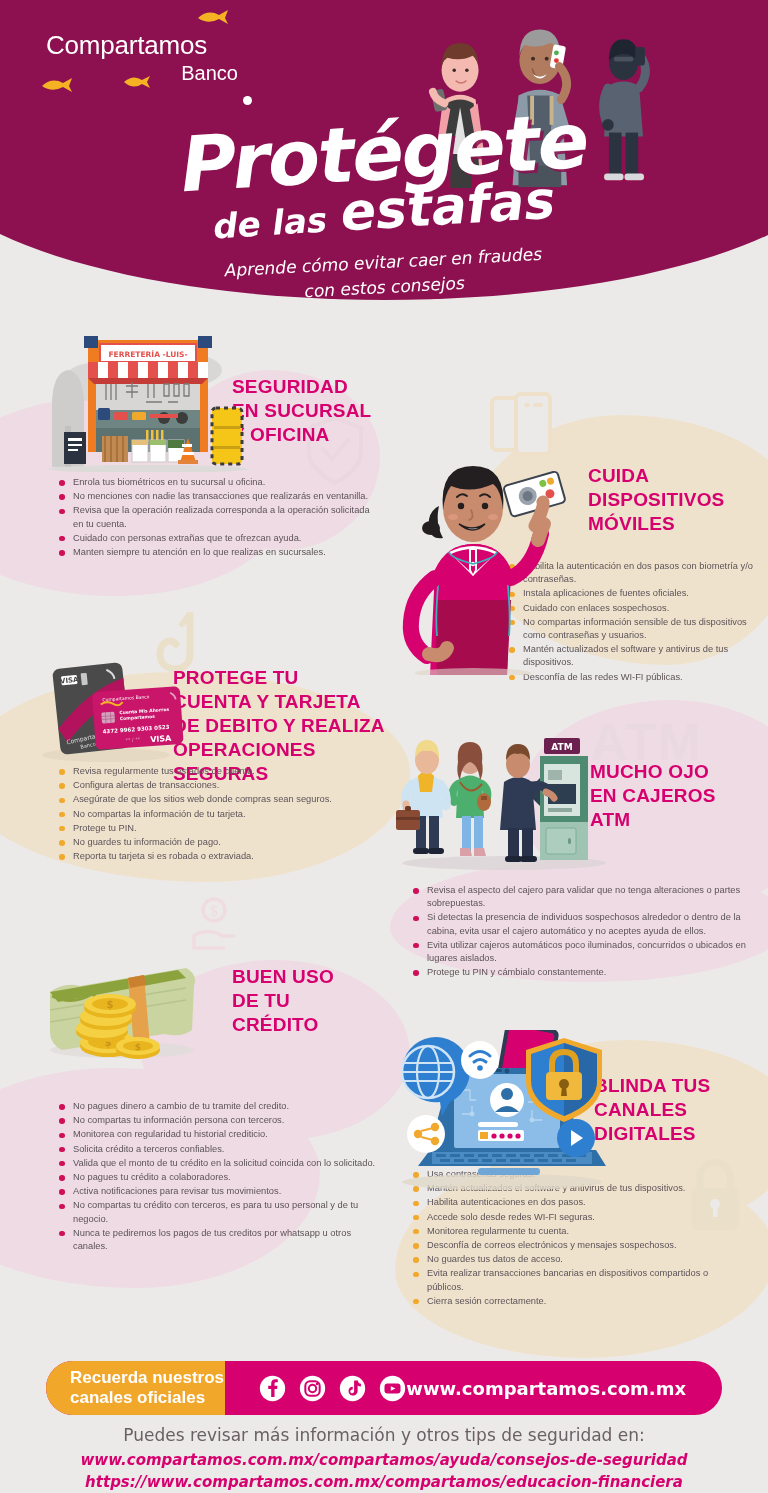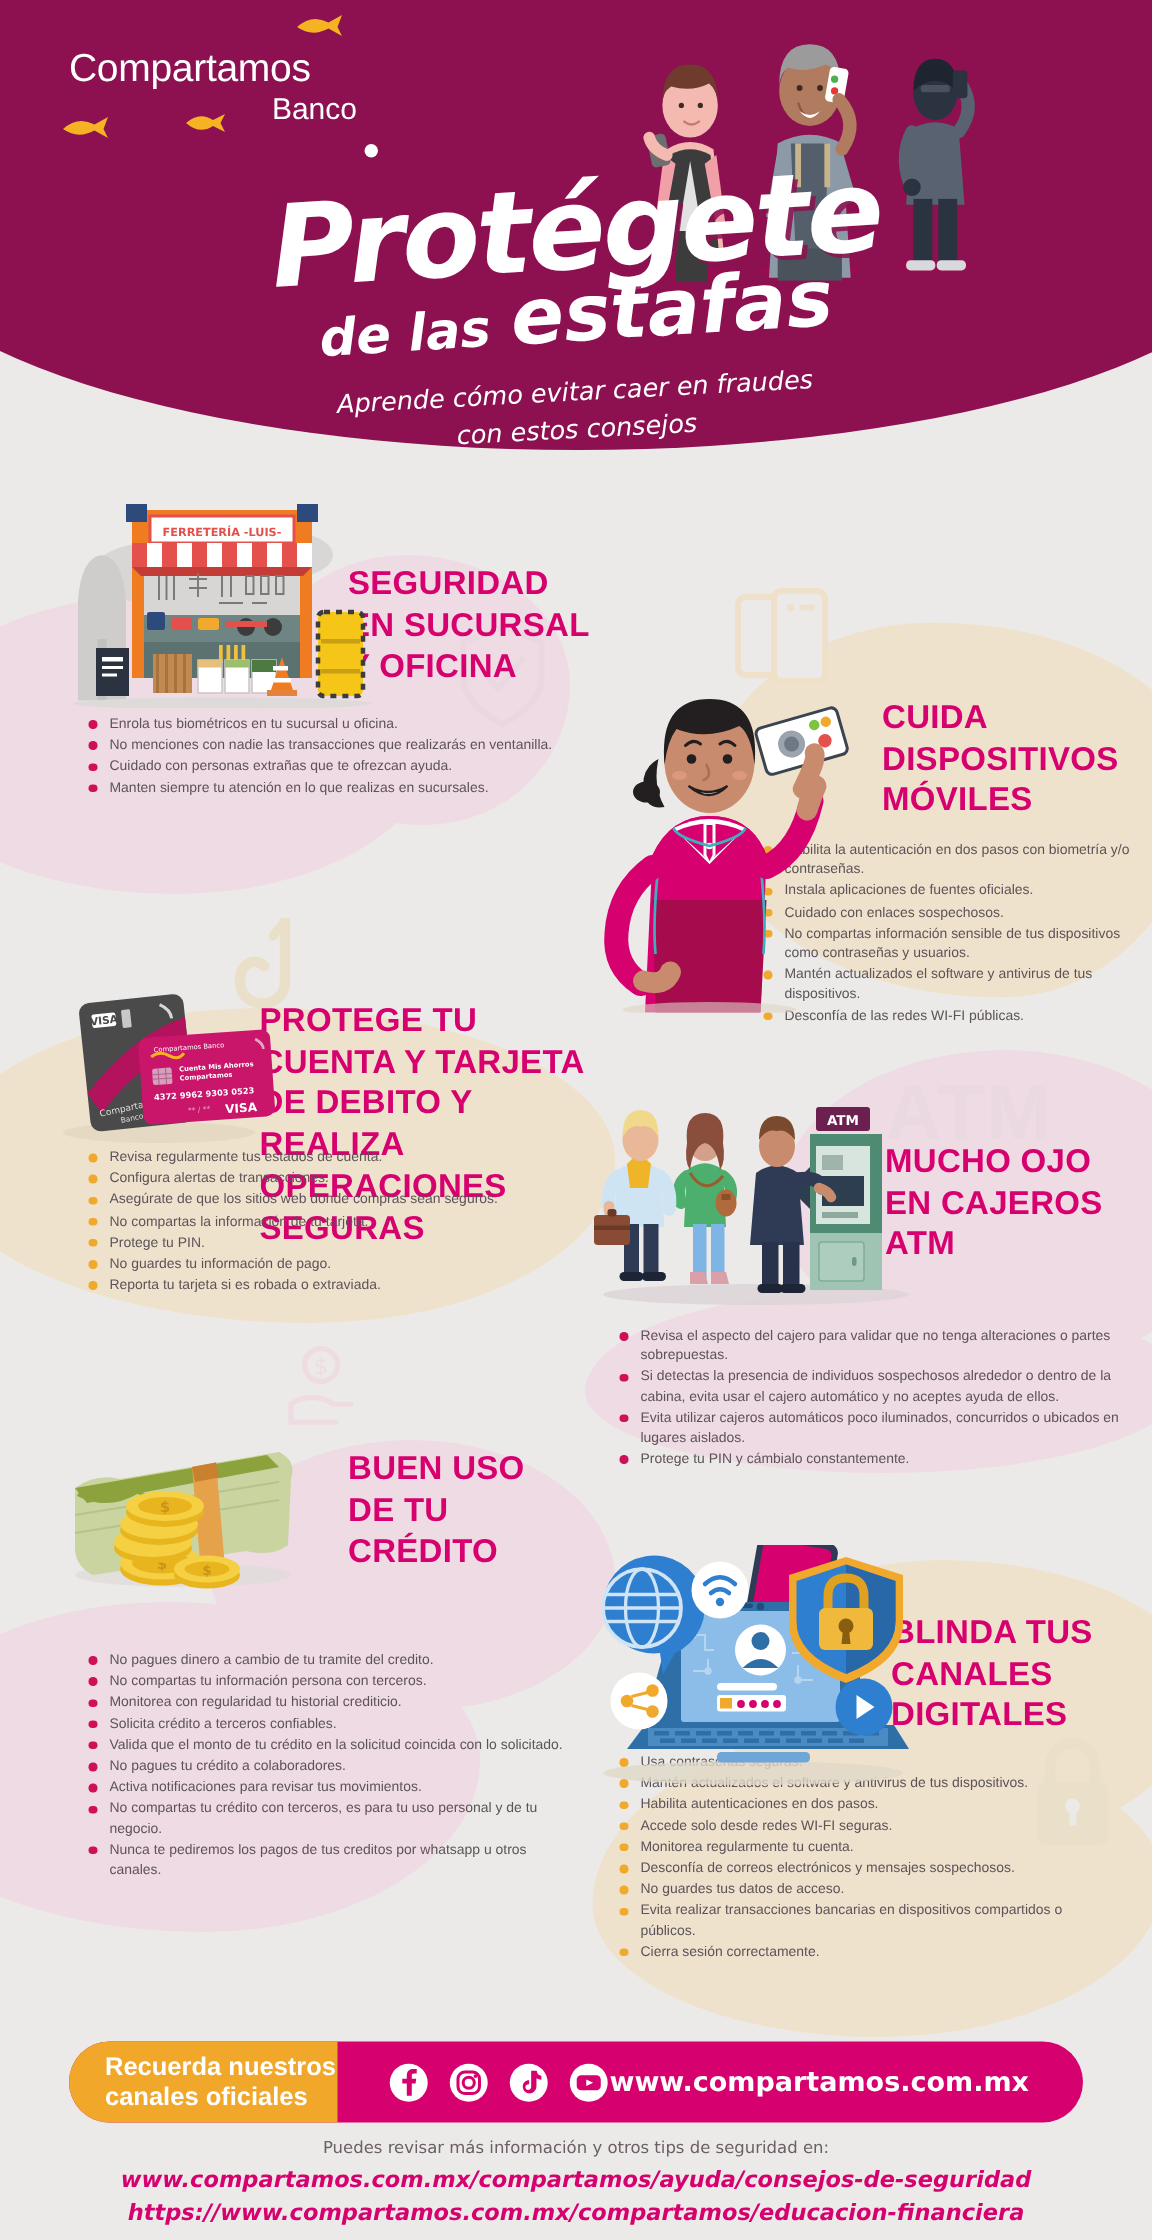--- a/index.html
+++ b/index.html
@@ -41,21 +41,21 @@
   .sub div { font-family:"DejaVu Sans", sans-serif; font-size:17px; font-style:italic; color:#fff;
         line-height:1.45; }
 
   
   .blob { position:absolute; z-index:0; }
   .pink { background:#EFDBE4; }
   .beige { background:#EFE2CD; }
 
   
   .sec { position:absolute; z-index:3; }
-  .sec h2 { font-size:22px; font-weight:bold; line-height:1.26; letter-spacing:0.2px; }
+  .sec h2 { font-size:19px; font-weight:bold; line-height:1.26; letter-spacing:0.2px; }
   .h-pink { color:#D6006E; }
   .bullets { list-style:none; margin-top:0; }
   .bullets li { position:relative; padding-left:15px; font-family:Liberation Sans, sans-serif;
       font-size:9.3px; line-height:1.42; color:#5C5358; margin-bottom:1px; }
   .bullets li::before { content:""; position:absolute; left:1px; top:4.2px;
       width:5.5px; height:5.5px; border-radius:50%; }
   .bul-pink li::before { background:#CF1058; }
   .bul-orange li::before { background:#F0A92C; }
 
   .art { position:absolute; z-index:4; }
@@ -68,21 +68,21 @@
   .foot-left { width:208px; height:54px; background:#F0A72A; border-radius:27px 0 0 27px;
       display:flex; flex-direction:column; justify-content:center; padding-left:24px; }
   .foot-left div { font-family:Liberation Sans, sans-serif; font-size:17px; font-weight:bold;
       color:#fff; line-height:1.18; }
   .social { display:flex; gap:13px; margin-left:34px; align-items:center; }
   .soc { width:27px; height:27px; }
   .foot-url { margin-left:auto; margin-right:36px; font-family:"DejaVu Sans", sans-serif;
       font-size:18px; font-weight:bold; color:#fff; }
 
   .foot-note { position:absolute; left:0; top:1425px; width:768px; text-align:center; z-index:5; }
-  .fn1 { font-family:"DejaVu Sans", sans-serif; font-size:11px; color:#6A6065; margin-bottom:5px; }
+  .fn1 { font-family:"DejaVu Sans", sans-serif; font-size:17px; color:#6A6065; margin-bottom:5px; }
   .fn2 { font-family:"DejaVu Sans", sans-serif; font-size:15px; font-weight:bold; color:#D6006E;
       line-height:1.45;font-style:italic; }
 </style>
 </head>
 <body>
 
 <div class="page">
 
   <div class="blob pink" style="left:-70px; top:396px; width:360px; height:200px; border-radius:50% 46% 48% 52%/52% 50% 50% 48%;"></div>
   <div class="blob pink" style="left:170px; top:370px; width:210px; height:180px; border-radius:48% 52% 46% 54%/50% 48% 52% 50%;"></div>
@@ -303,20 +303,21 @@
   <div class="sec" style="left:232px; top:375px; width:190px;">
     <h2 class="h-pink">
       <span>SEGURIDAD</span><br>
       <span>EN SUCURSAL</span><br>
       <span>Y OFICINA</span>
     </h2>
   </div>
   <ul class="bullets bul-pink" style="position:absolute; left:58px; top:476px; width:320px; z-index:3;">
     <li>Enrola tus biométricos en tu sucursal u oficina.</li>
     <li>No menciones con nadie las transacciones que realizarás en ventanilla.</li>
+    <li>Revisa que la operación realizada corresponda a la operación solicitada en tu cuenta.</li>
     <li>Cuidado con personas extrañas que te ofrezcan ayuda.</li>
     <li>Manten siempre tu atención en lo que realizas en sucursales.</li>
   </ul>
 
   <svg class="art" style="left:395px; top:440px; width:190px; height:235px;" viewBox="0 0 190 235">
     <path d="M35 235 L40 130 q12 -26 38 -26 q28 0 38 26 l-4 105z" fill="#D6006E"></path>
     <path d="M40 160 l76 0 l-4 75 l-70 0z" fill="#A60B4E"></path>
     <path d="M40 130 q12 -26 38 -26 q28 0 38 26 l-10 6 q-14 -18 -28 -18 q-16 0 -28 18z" fill="#D6006E"></path>
     <path d="M54 112 q24 -12 48 0 l-24 24z" fill="#fff"></path>
     <path d="M56 114 q22 -10 44 0 l-22 20z" fill="#D6006E"></path>

